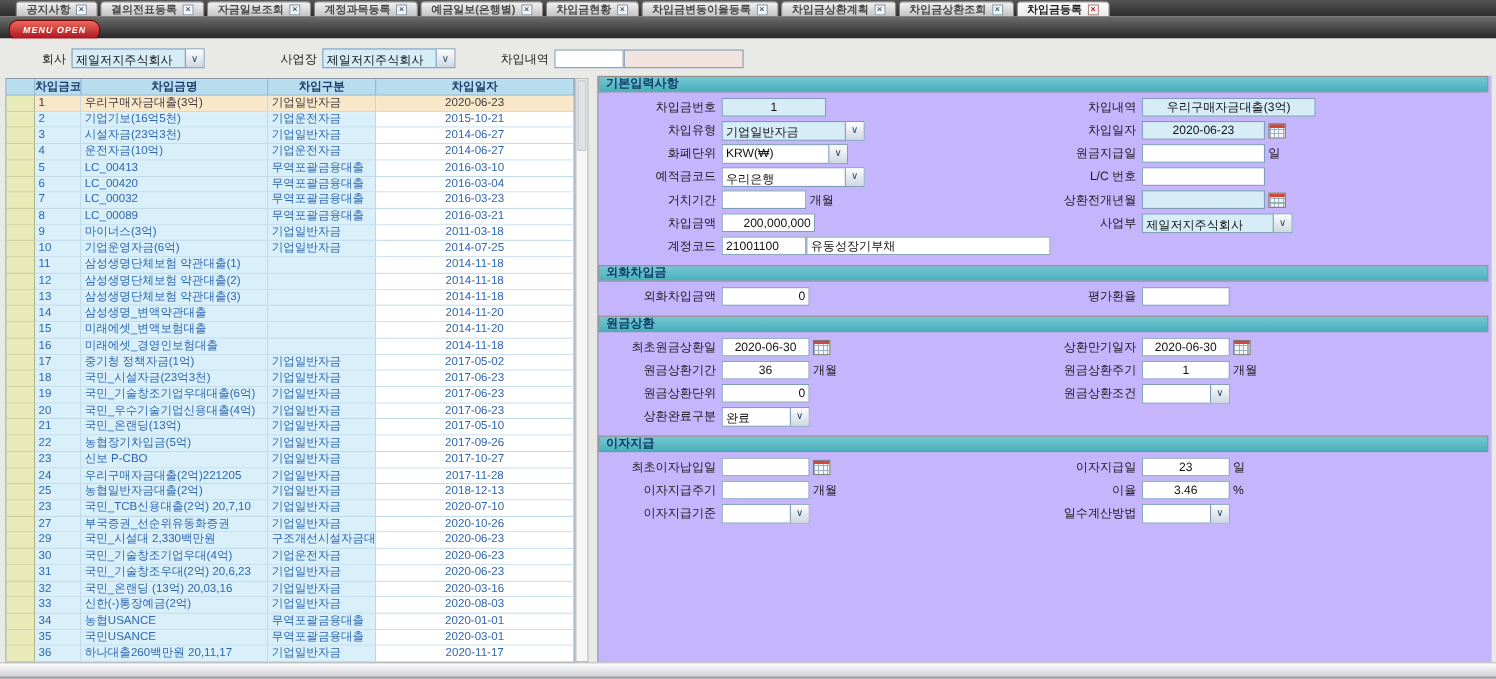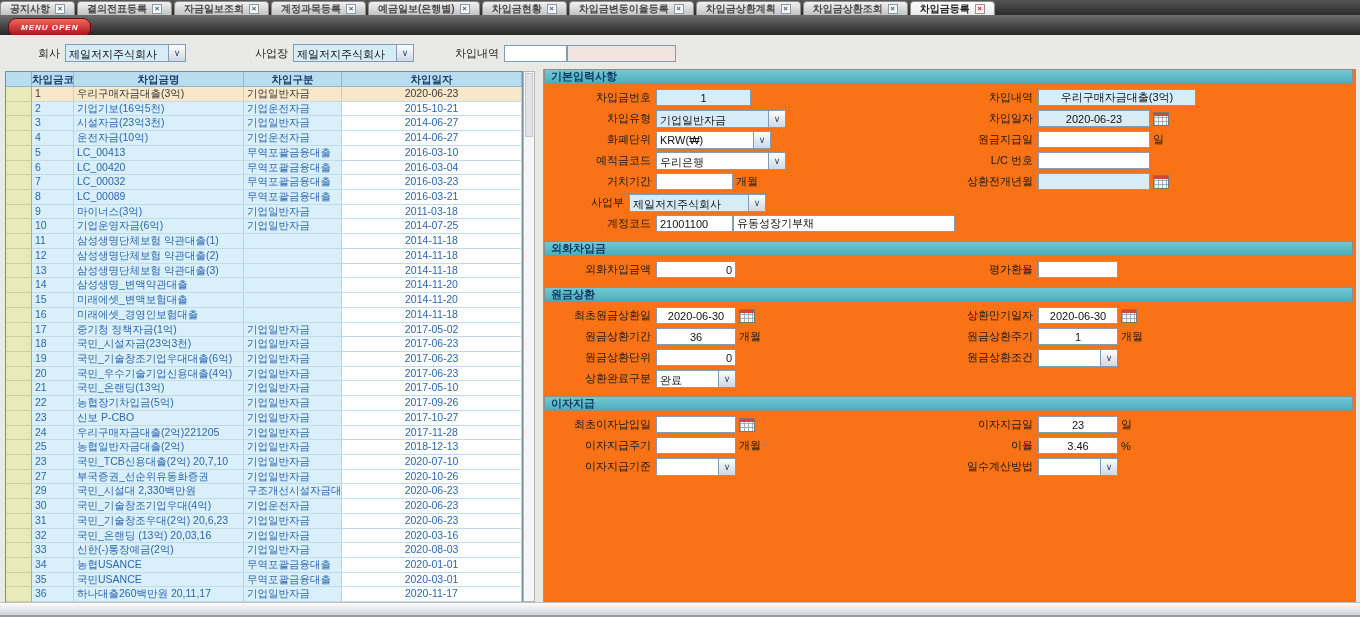--- a/index.html
+++ b/index.html
@@ -2,21 +2,21 @@
 <html><head>
 <meta charset="utf-8">
 <style>
   * { margin:0; padding:0; box-sizing:border-box; }
   html,body { width:1360px; height:617px; overflow:hidden; }
   body { font-family:"Liberation Sans","DejaVu Sans",sans-serif; font-size:11px; background:#c9c9c9; }
   #app { position:relative; width:1360px; height:617px; background:#e9e9e6; }
 
   
   #tabbar { position:absolute; left:0; top:0; width:1360px; height:15px;
-    background:linear-gradient(#555,#2c2c2c); display:flex; align-items:flex-end; padding-left:0; }
+    background:linear-gradient(#555,#2c2c2c); display:flex; align-items:flex-end; padding-left:14px; }
   .tab { display:flex; align-items:center; gap:5px; height:14px; padding:0 9px;
     margin-right:2px; border:1px solid #8d8d8d; border-bottom:none; border-radius:4px 4px 0 0;
     background:linear-gradient(#f2f2f2,#c2c2c2); color:#4a4a4a; font-size:10px; font-weight:bold; cursor:pointer; white-space:nowrap; }
   .tab.active { background:linear-gradient(#ffffff,#e9e9e9); color:#222; }
   .tab .tx { width:10px; height:10px; border:1px solid #8899aa; background:#f4f6f8; color:#445a77;
     font-size:8px; line-height:8px; text-align:center; font-weight:bold; }
   .tab.active .tx { color:#cc1111; border-color:#aa8888; }
 
   
   #menubar { position:absolute; left:0; top:15px; width:1360px; height:20px;
@@ -57,21 +57,21 @@
   .trow .c-sel { background:#e8eab8; border-right:1px solid #a9ac7f; border-bottom:1px solid #cdd09c; }
   .trow .c-date { text-align:center; background:#fff; }
   .trow .c-code, .trow .c-name, .trow .c-type { background:#d9f0fa; }
   .trow.selected .c-code, .trow.selected .c-name, .trow.selected .c-type, .trow.selected .c-date
     { background:#f9e7ca; color:#3a3a3a; }
   #vscroll { float:left; width:12px; height:531px; border:1px solid #b5b5b5; background:#f6f6f6; position:relative; }
   #vthumb { position:absolute; left:1px; top:1px; width:8px; height:64px; background:#dfe3e8; border:1px solid #c2c8cf; }
 
   
   #panel { position:absolute; left:543px; top:34px; width:813px; height:533px;
-    background:#f97316; border-left:1px solid #9a9a92; padding:0 3px 0 0; }
+    background:#c4b5fd; border-left:1px solid #9a9a92; padding:0 3px 0 0; }
   .sec { margin-bottom:7px; }
   .sec-hd { height:15px; background:linear-gradient(#74c8d2,#4aafbc); border:1px solid #8e8e86;
     color:#0e3a66; font-weight:bold; font-size:11px; line-height:13px; padding:0 6px; }
   .sec-bd { padding:3px 0 0 0; }
   .frow { display:flex; align-items:center; height:21px; }
   .fl { display:flex; align-items:center; width:409px; flex-shrink:0; }
   .fl .lbl { width:112px; text-align:right; padding-right:5px; color:#1a1a1a; flex-shrink:0; }
   .fr { display:flex; align-items:center; }
   .fr .lbl { width:85px; text-align:right; padding-right:5px; color:#1a1a1a; flex-shrink:0; }
   .sfx { padding-left:3px; color:#1a1a1a; }
@@ -483,20 +483,24 @@
               <input class="inp w77" value="" style="">
               <span class="sfx">개월</span>
             </div>
             <div class="fr">
               <span class="lbl">상환전개년월</span>
               <input class="inp ro w112" value="" style="">
               <span class="cal"></span>
             </div>
           </div>
           <div class="frow">
+            <div class="fl">
+              <span class="lbl">차입금액</span>
+              <input class="inp right w85" value="200,000,000" style="">
+            </div>
             <div class="fr">
               <span class="lbl">사업부</span>
               <div class="sel blue w137">
                 <span class="txt">제일저지주식회사</span>
                 <span class="arw">∨</span>
               </div>
             </div>
           </div>
           <div class="frow">
             <div class="fl" style="width:auto">

